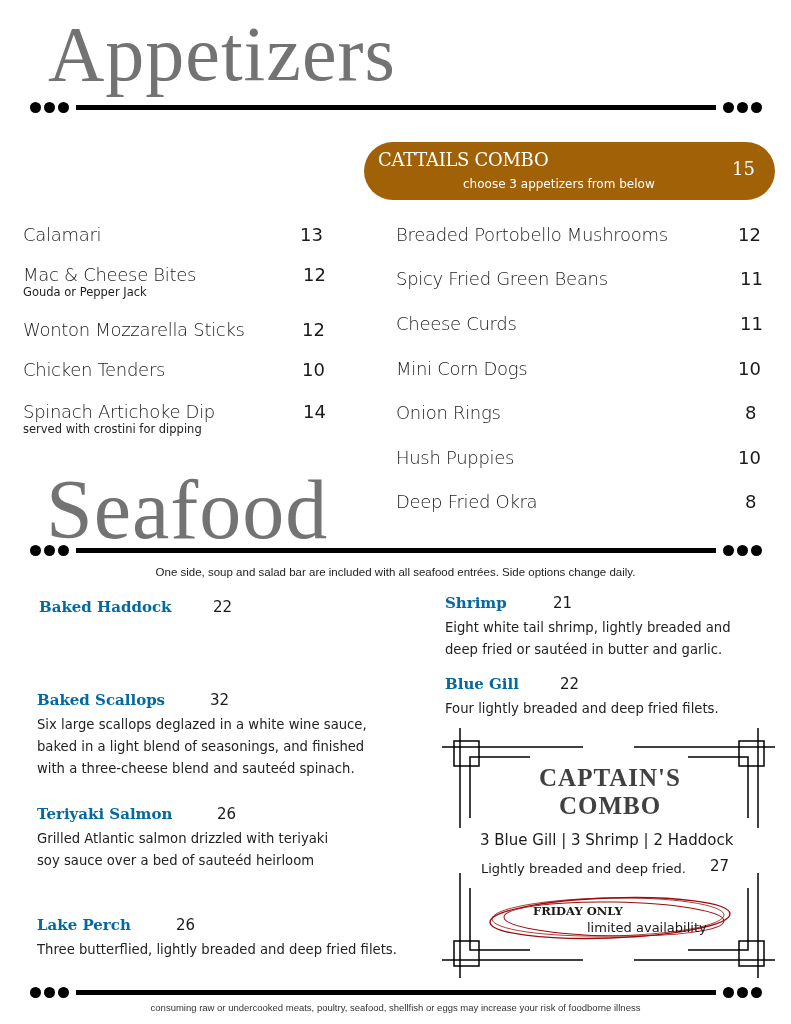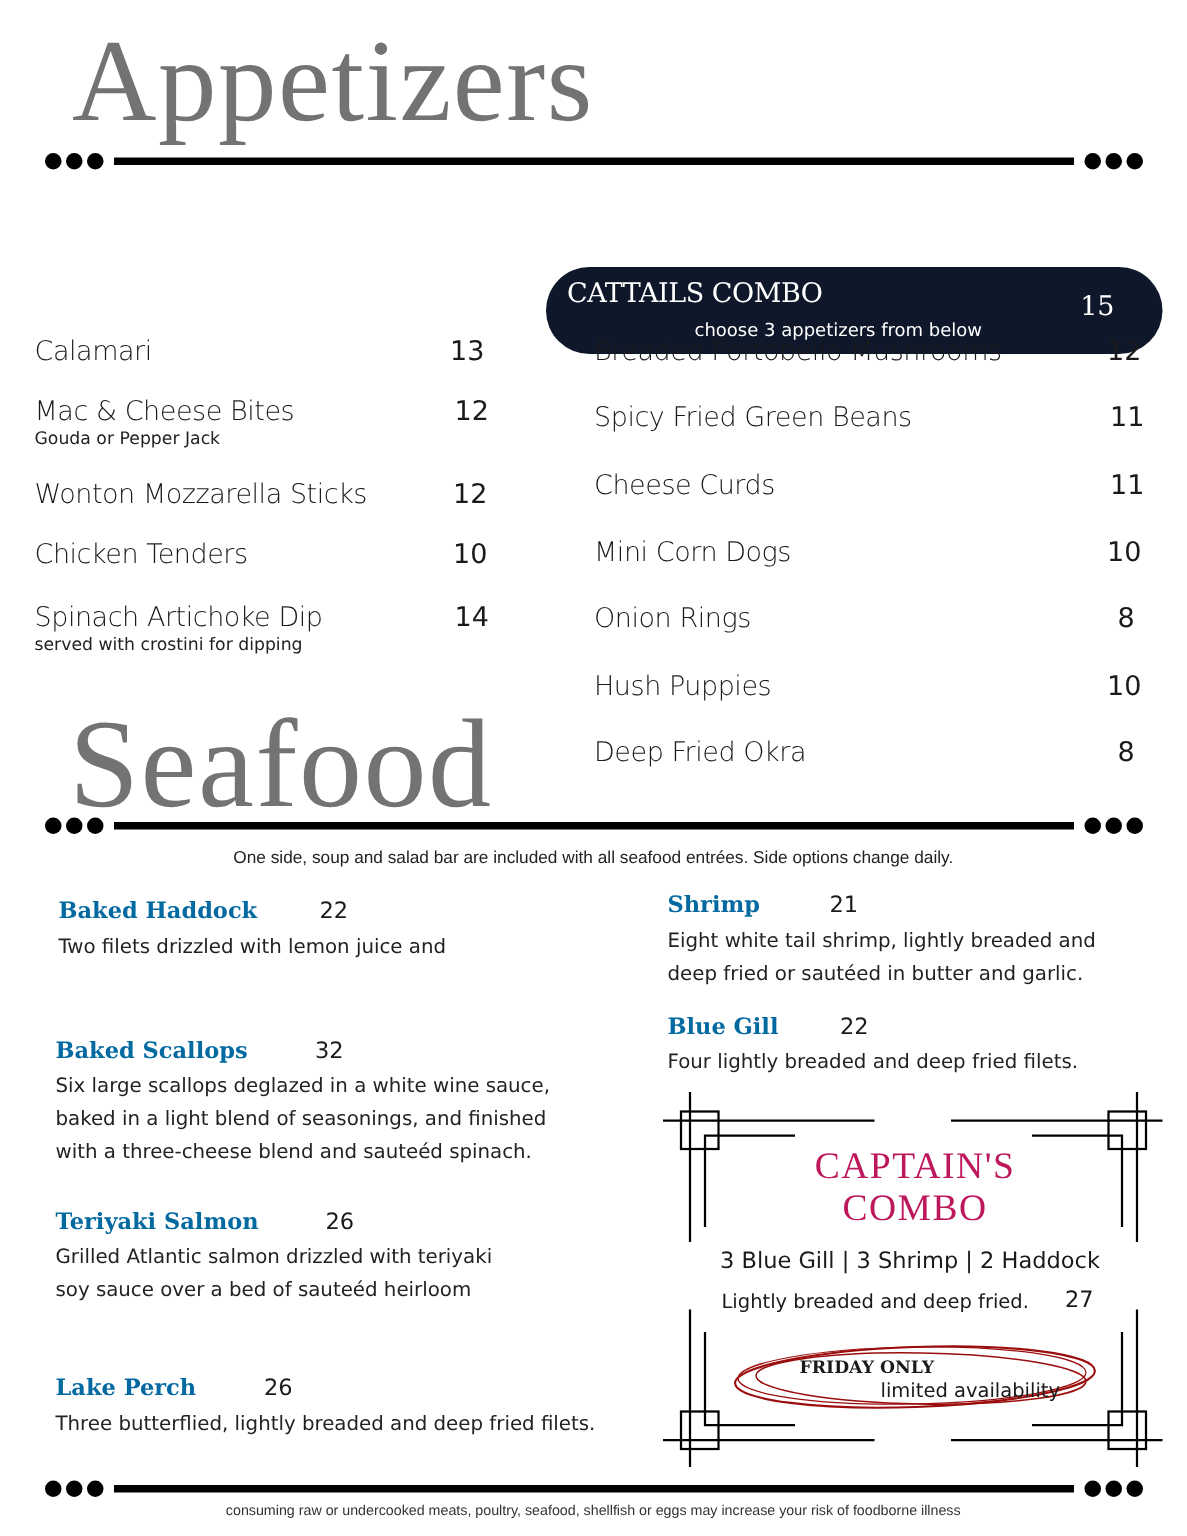--- a/index.html
+++ b/index.html
@@ -10,41 +10,41 @@
   .title-app { left:48px; top:6px; font-size:78px; line-height:96px; }
   .title-sea { left:46px; top:462px; font-size:84px; line-height:96px; }
 
   .divider { position:absolute; left:30px; width:732px; height:14px; }
   .divider .dots { position:absolute; top:0; display:flex; gap:3px; }
   .divider .dot { width:11px; height:11px; border-radius:50%; background:#000; }
   .divider .bar { position:absolute; left:46px; right:46px; top:3px; height:5px; background:#000; }
   .divider .dots.l { left:0; }
   .divider .dots.r { right:0; }
 
-  .combo-pill { left:364px; top:142px; width:411px; height:58px; background:#0f172a;
-                border-radius:29px; color:#fff;margin-top:36px; }
+  .combo-pill { left:364px; top:142px; width:411px; height:58px; background:#a16207;
+                border-radius:29px; color:#fff; }
   .combo-pill .name { position:absolute; left:14px; top:7px; font-size:18px; font-family:"DejaVu Serif", serif; letter-spacing:-0.3px; }
   .combo-pill .sub { position:absolute; left:99px; top:35px; font-size:12px; font-family:"DejaVu Sans", sans-serif;text-align:center; }
-  .combo-pill .price { position:absolute; right:32px; top:16px; font-size:18px; font-family:"DejaVu Serif", serif;text-align:center; }
+  .combo-pill .price { position:absolute; right:20px; top:16px; font-size:18px; font-family:"DejaVu Serif", serif;text-align:center; }
 
   .app-item { position:absolute; font-size:18px; font-family:"DejaVu Sans", sans-serif; color:#1a1a1a; }
   .app-item .nm { position:absolute; left:0; top:0; white-space:nowrap; font-weight:300; letter-spacing:-0.3px; }
   .app-item .sub { position:absolute; left:0; top:21px; font-size:11.5px; white-space:nowrap; color:#222; }
   .app-item .pr { position:absolute; top:0; white-space:nowrap; }
 
   .sea-note { left:0; width:791px; top:566px; text-align:center; font-size:11.5px; font-family:Liberation Sans, sans-serif; color:#222; }
 
   .sea-item { position:absolute; }
   .sea-item .nm { position:absolute; left:0; top:0; font-weight:bold; font-size:15px; font-family:"DejaVu Serif", serif; white-space:nowrap; color:#0369a1; }
   .sea-item .pr { position:absolute; top:0; font-size:15px; white-space:nowrap; }
   .sea-item .desc { position:absolute; left:0; top:23px; font-size:13.2px; line-height:22px; white-space:nowrap; color:#222; }
 
   .captain { left:440px; top:728px; width:340px; height:250px; }
-  .captain .t1, .captain .t2 { position:absolute; left:0; width:304px; text-align:center; color:#be185d;
-        font-family:"Liberation Serif", serif; font-size:25px; letter-spacing:1px; }
+  .captain .t1, .captain .t2 { position:absolute; left:0; width:304px; text-align:center; color:#404040;
+        font-family:"Liberation Serif", serif; font-size:25px; letter-spacing:1px;font-weight:bold; }
   .captain .t1 { top:36px; }
   .captain .t2 { top:64px; }
   .captain .items { position:absolute; left:40px; top:103px; font-size:15px; white-space:nowrap; }
   .captain .desc { position:absolute; left:41px; top:133px; font-size:13px; white-space:nowrap; }
   .captain .price { position:absolute; left:270px; top:129px; font-size:15px; }
   .captain .friday { position:absolute; left:93px; top:176px; font-family:"DejaVu Serif", serif; font-weight:bold; font-size:11.5px; }
   .captain .limited { position:absolute; left:147px; top:192px; font-size:13px; }
 
   .footer-note { left:0; width:791px; top:1002px; text-align:center; font-size:9.5px; font-family:"Liberation Sans", sans-serif; color:#333; }
 </style>
@@ -140,21 +140,20 @@
       <span class="dot"></span>
     </div>
 </div>
 
 <div class="abs sea-note">One side, soup and salad bar are included with all seafood entrées. Side options change daily.</div>
 
 <div class="sea-item" style="left:39px; top:598px;">
   <span class="nm">Baked Haddock</span>
   <span class="pr" style="left:174px;">22</span>
   <div class="desc">
-    <div>Two filets drizzled with lemon juice and</div>
   </div>
 </div>
 <div class="sea-item" style="left:37px; top:691px;">
   <span class="nm">Baked Scallops</span>
   <span class="pr" style="left:173px;">32</span>
   <div class="desc">
     <div>Six large scallops deglazed in a white wine sauce,</div>
     <div>baked in a light blend of seasonings, and finished</div>
     <div>with a three-cheese blend and sauteéd spinach.</div>
   </div>

